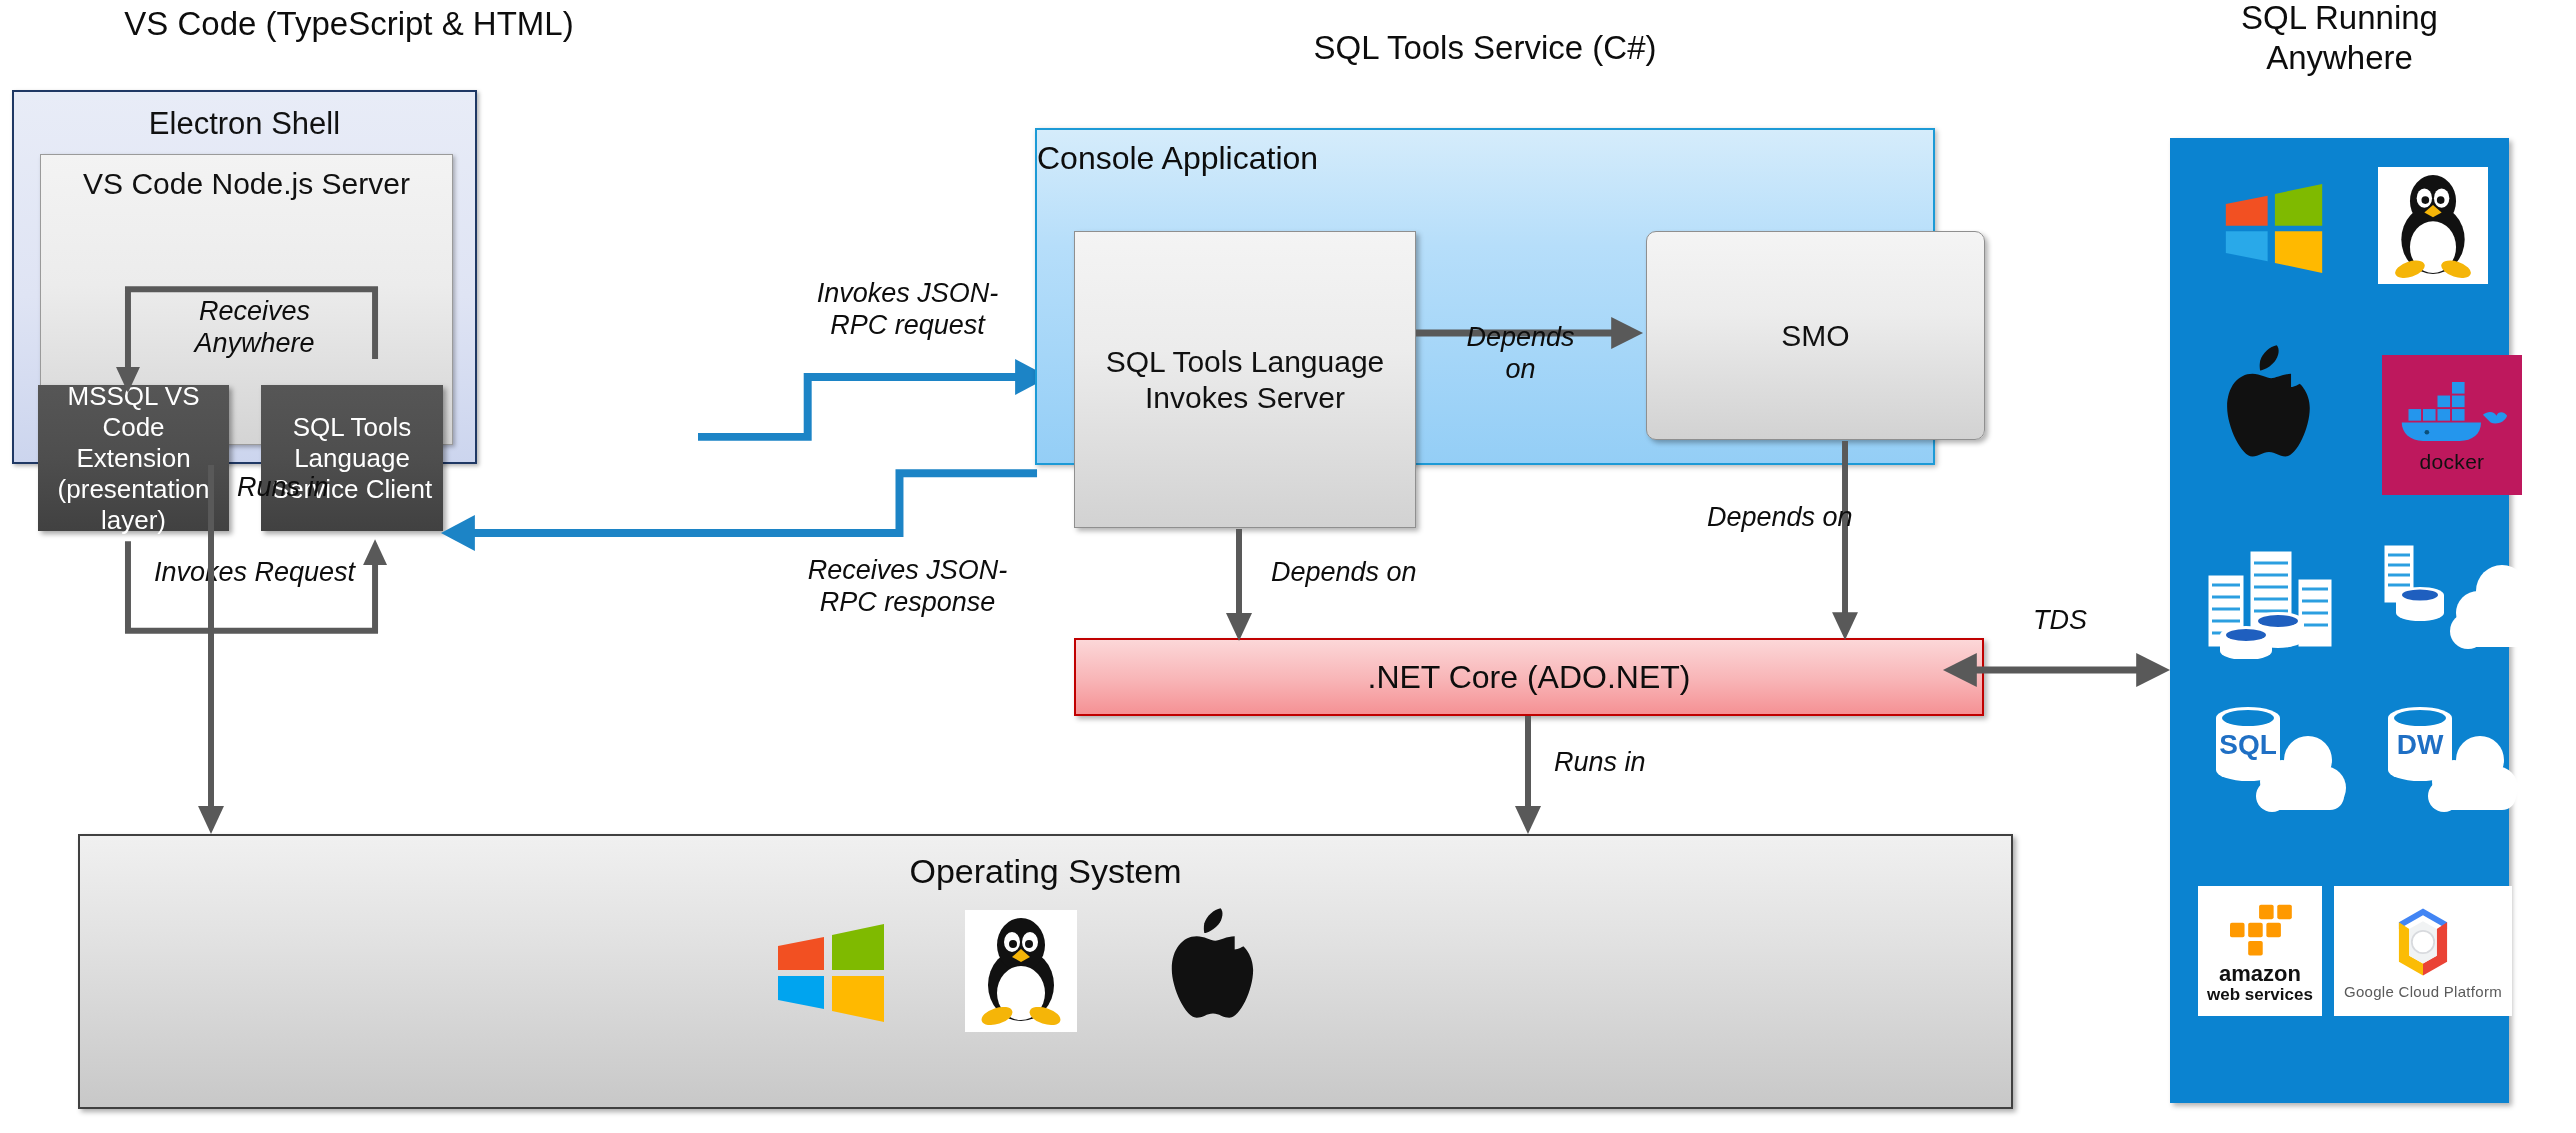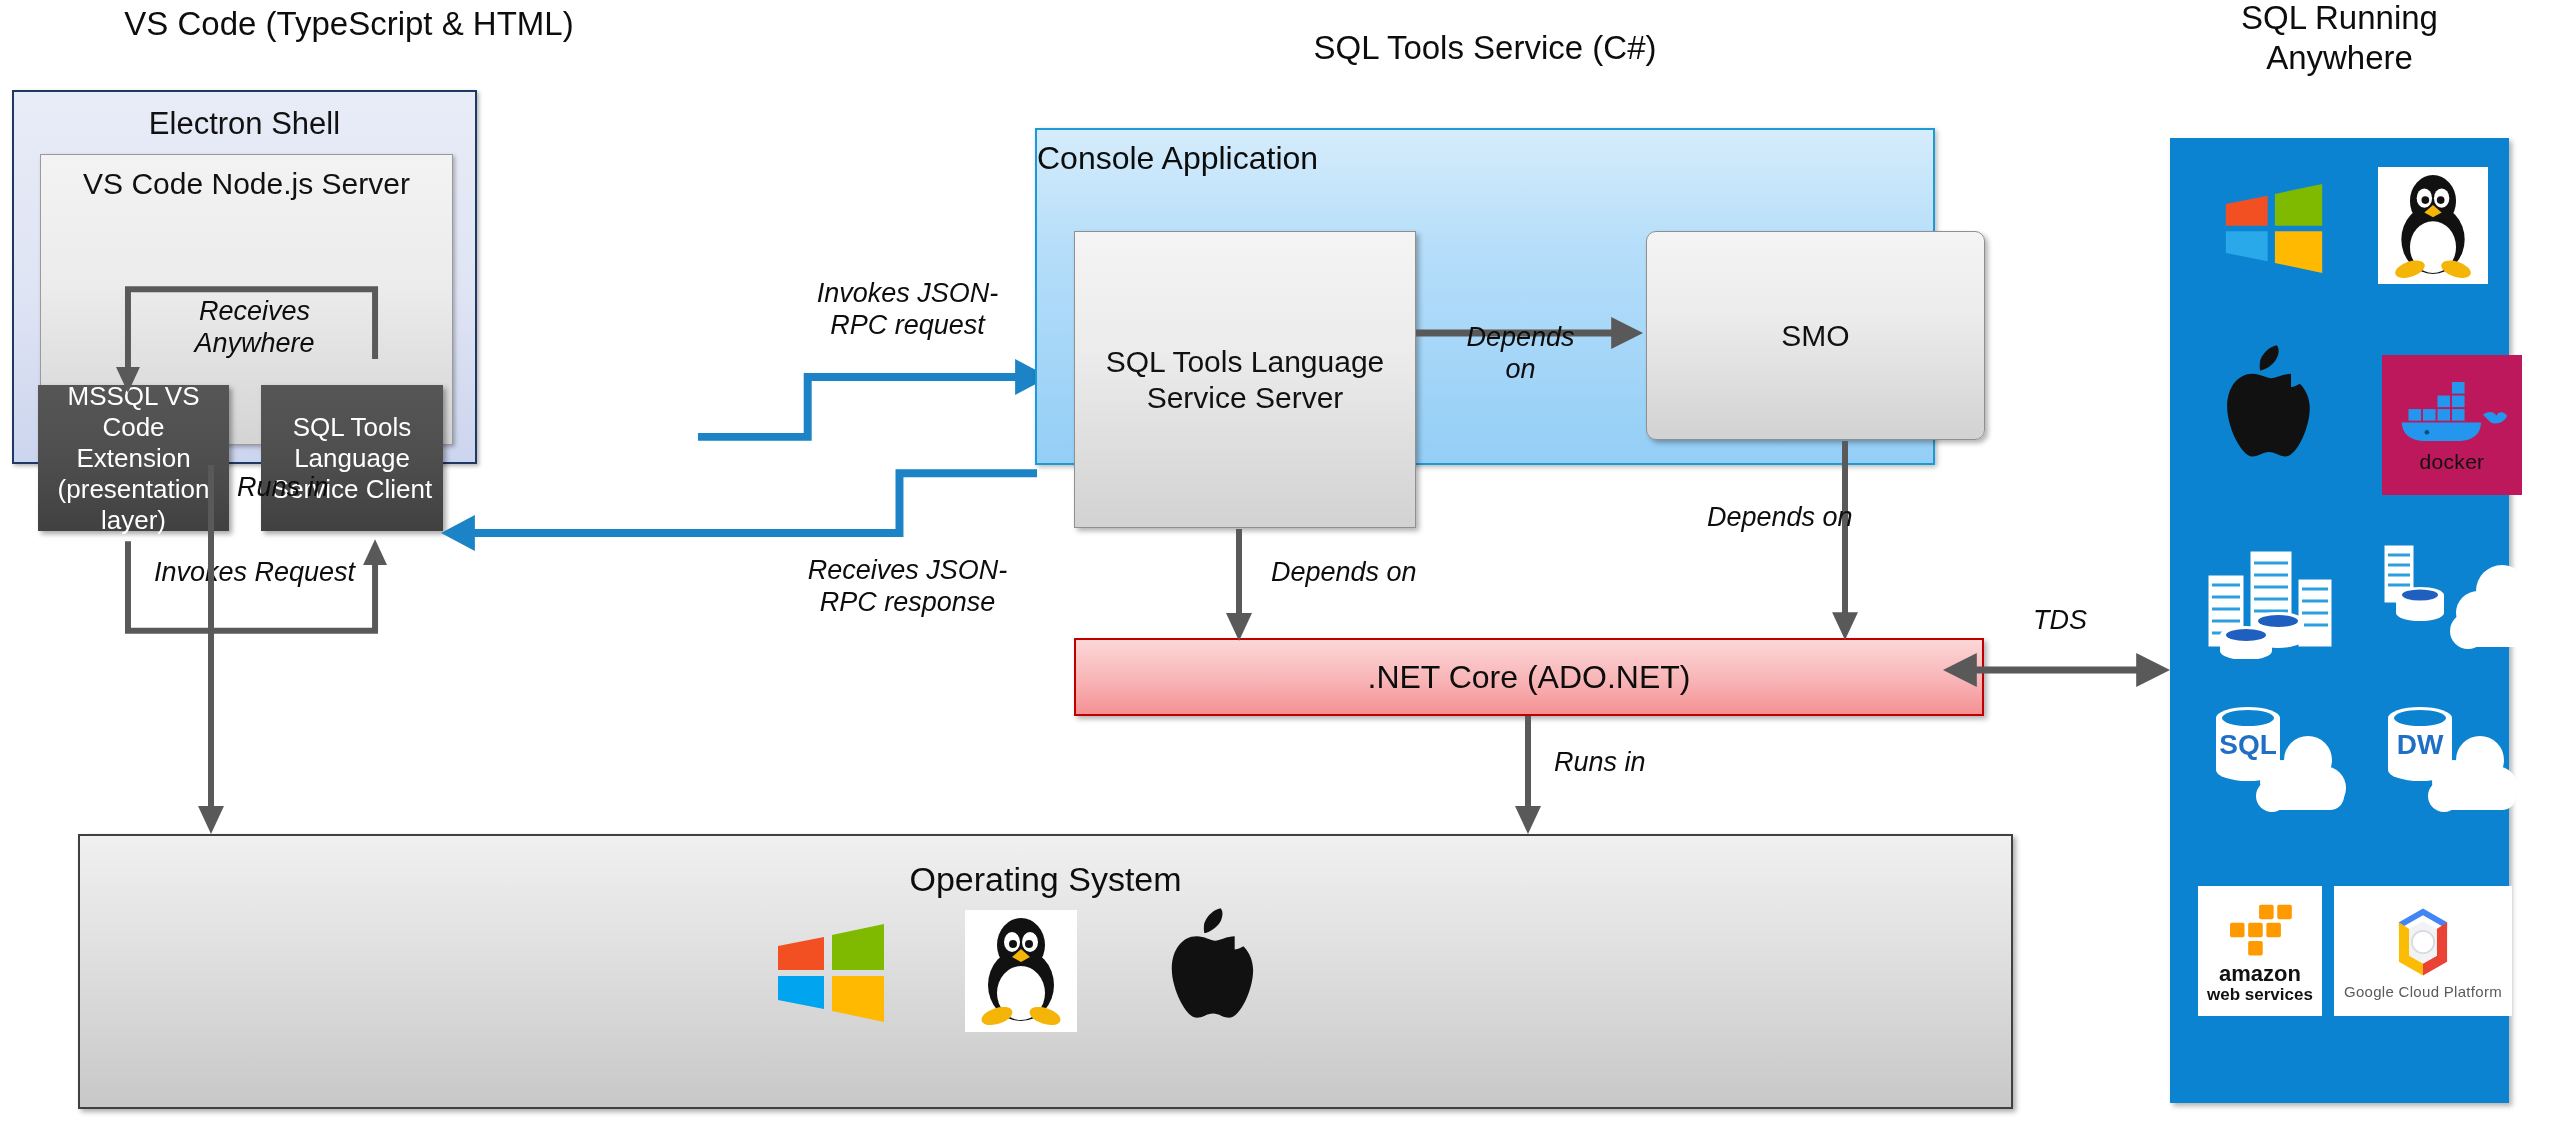--- a/index.html
+++ b/index.html
@@ -106,21 +106,21 @@
   
   .os-box{
     left:78px; top:834px; width:1935px; height:275px;
     background:linear-gradient(180deg,#f0f0f0 0%,#e3e3e3 35%,#c8c8c8 100%);
     border:2px solid #404040;
     box-sizing:border-box;
     box-shadow:3px 3px 5px rgba(0,0,0,.32);
   }
   .os-title{
     position:absolute; left:0; right:0; top:16px;
-    text-align:center; font-size:34px; color:#0d0d0d;margin-top:8px;
+    text-align:center; font-size:34px; color:#0d0d0d;
   }
 
   
   .sql-panel{
     left:2170px; top:138px; width:339px; height:965px;
     background:#0b83d0;
     box-shadow:3px 3px 5px rgba(0,0,0,.30);
   }
 
   
@@ -200,21 +200,21 @@
     <polyline points="608,8 470,8 470,68 32,68" fill="none" stroke="#1c84c6" stroke-width="8"></polyline>
     <polygon points="10,68 44,50 44,86" fill="#1c84c6"></polygon>
   </svg>
   <div class="lbl lbl-c" style="left:788px;top:554px;width:239px;">Receives JSON-
 RPC response</div>
 
   <div class="abs console-app">
     <div class="console-title">Console Application</div>
   </div>
 
-  <div class="grey-box server-box">SQL Tools Language Service Server</div>
+  <div class="grey-box server-box">SQL Tools Language Invokes Server</div>
 
   <div class="grey-box smo-box">SMO</div>
 
   <div class="net-core">.NET Core (ADO.NET)</div>
 
   <svg class="abs" style="left:1416px;top:321px;width:239px;height:30px;overflow:visible" viewBox="0 0 240 30" width="239" height="30">
     <line x1="0" y1="12" x2="206" y2="12" stroke="#595959" stroke-width="7"></line>
     <polygon points="228,12 196,-4 196,28" fill="#595959"></polygon>
   </svg>
   <div class="lbl lbl-c" style="left:1426px;top:321px;width:189px;white-space:pre-line;">Depends

